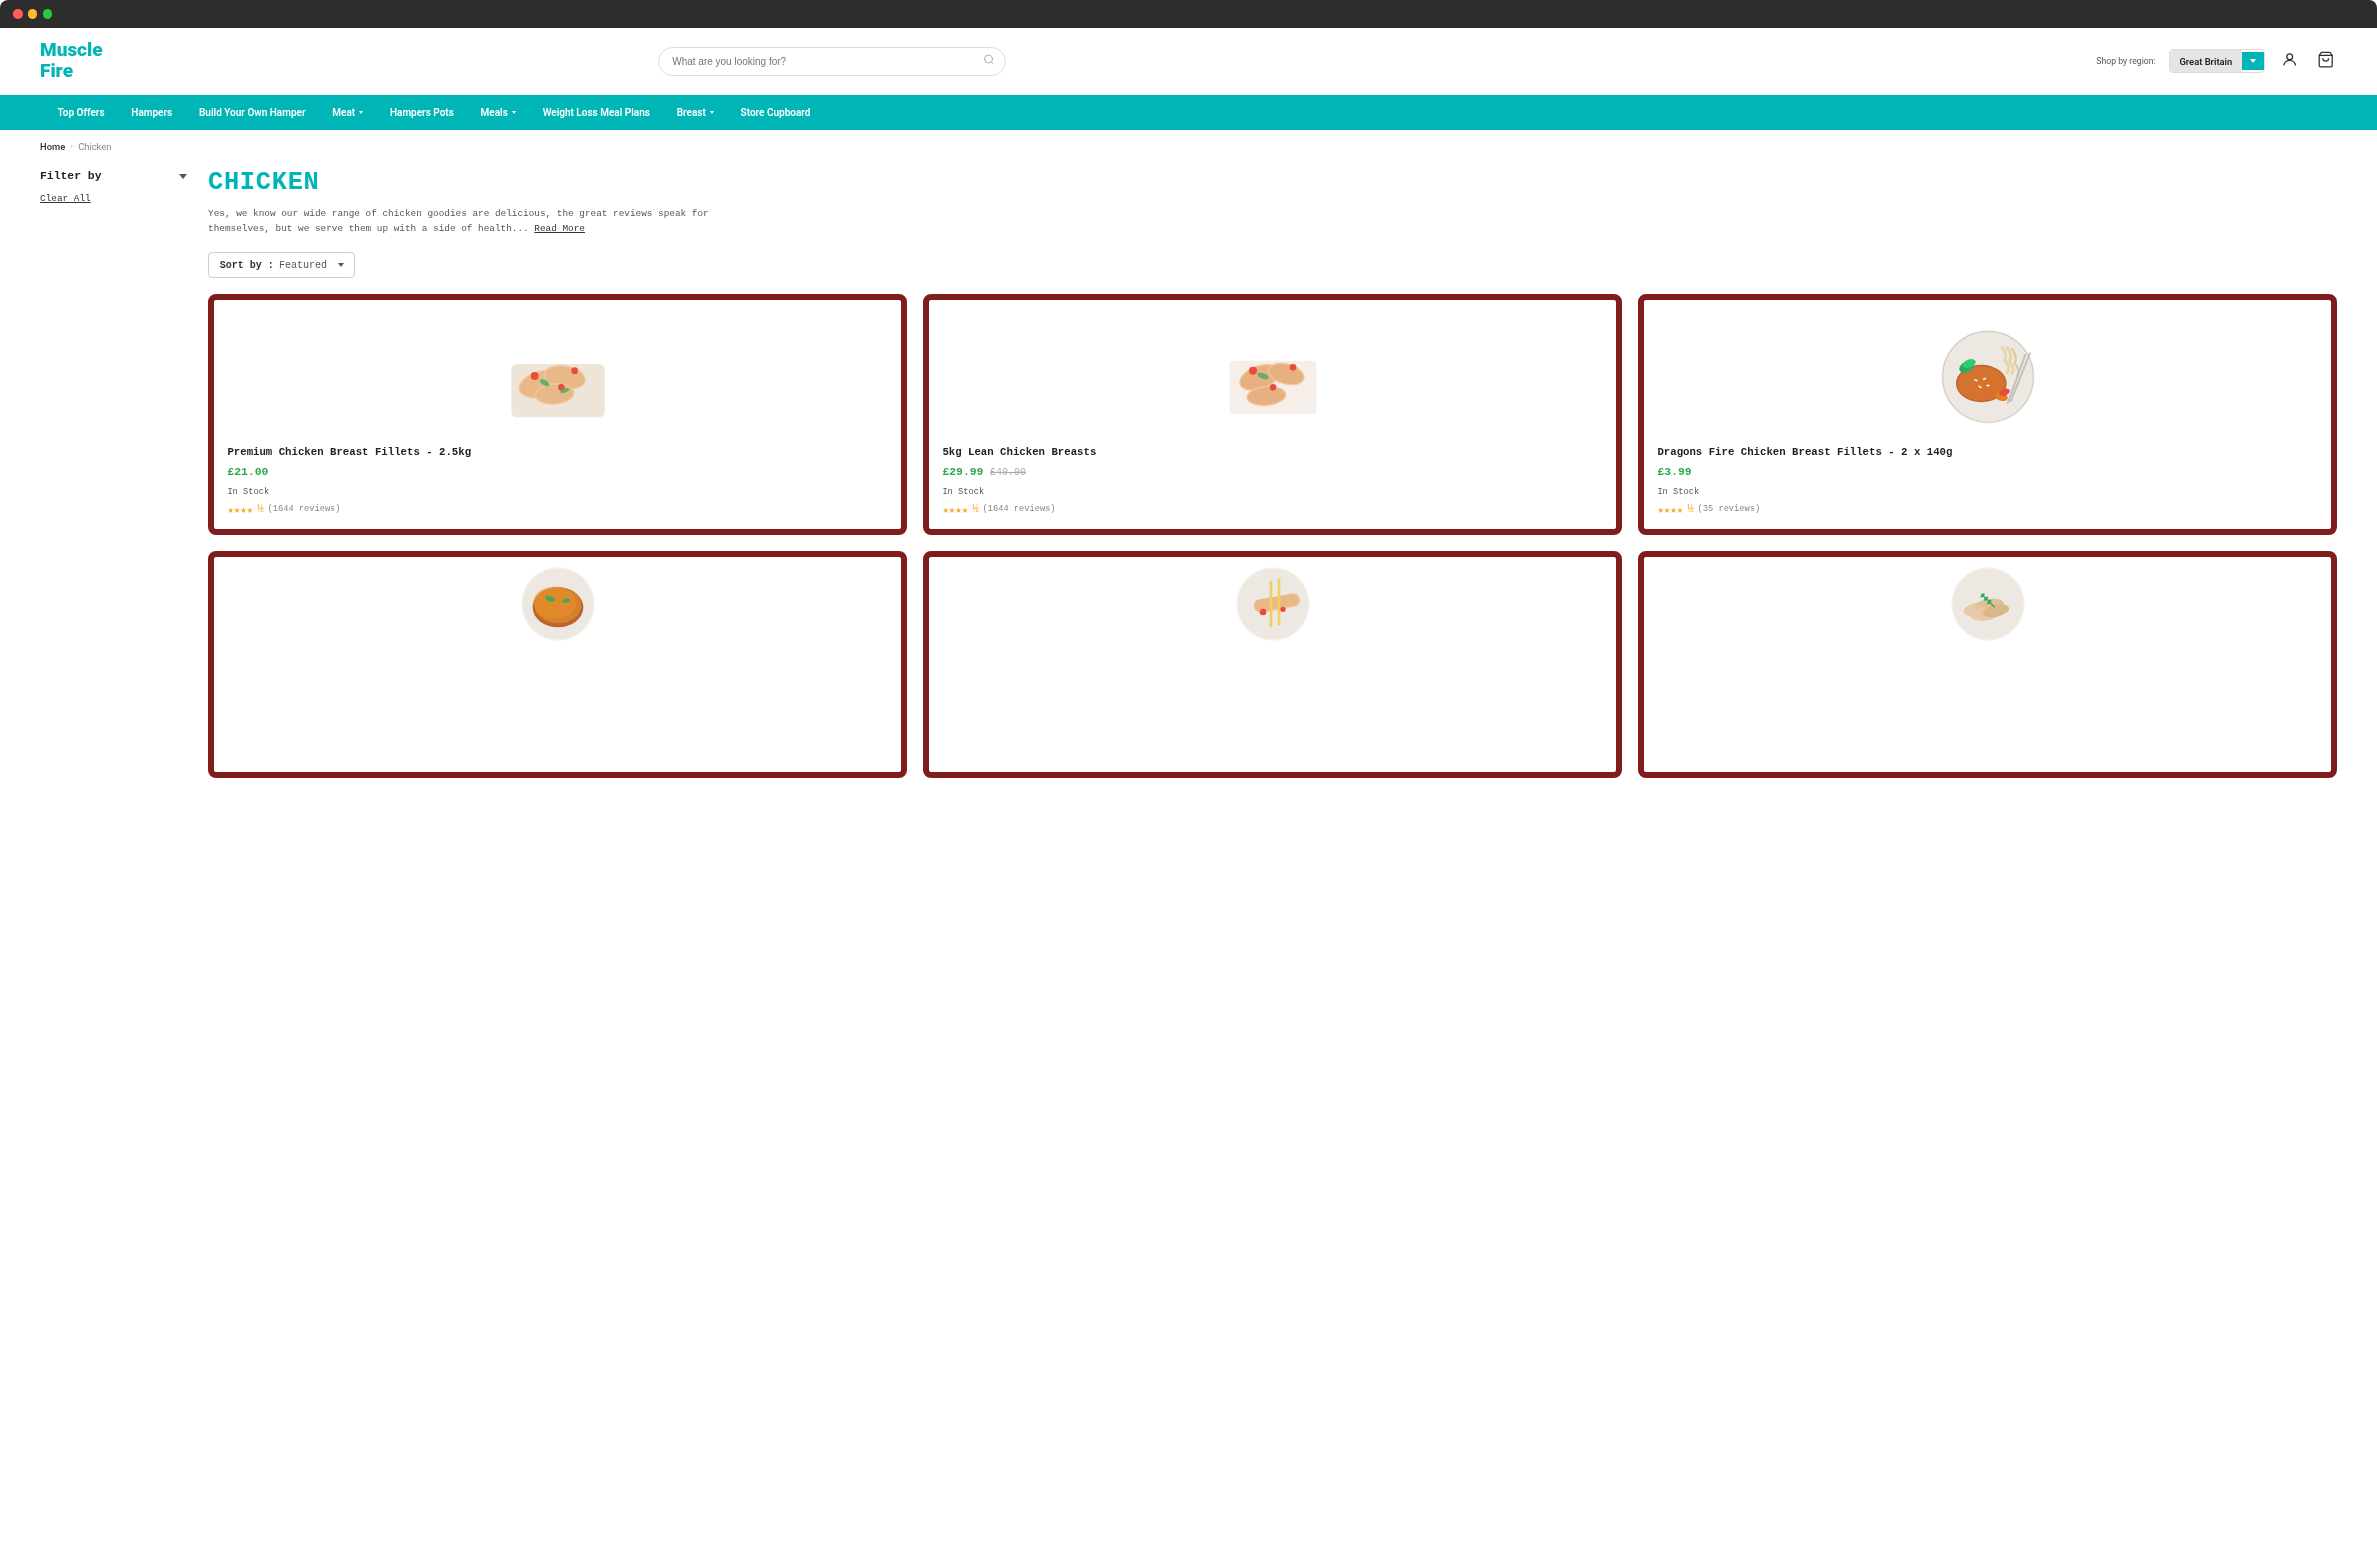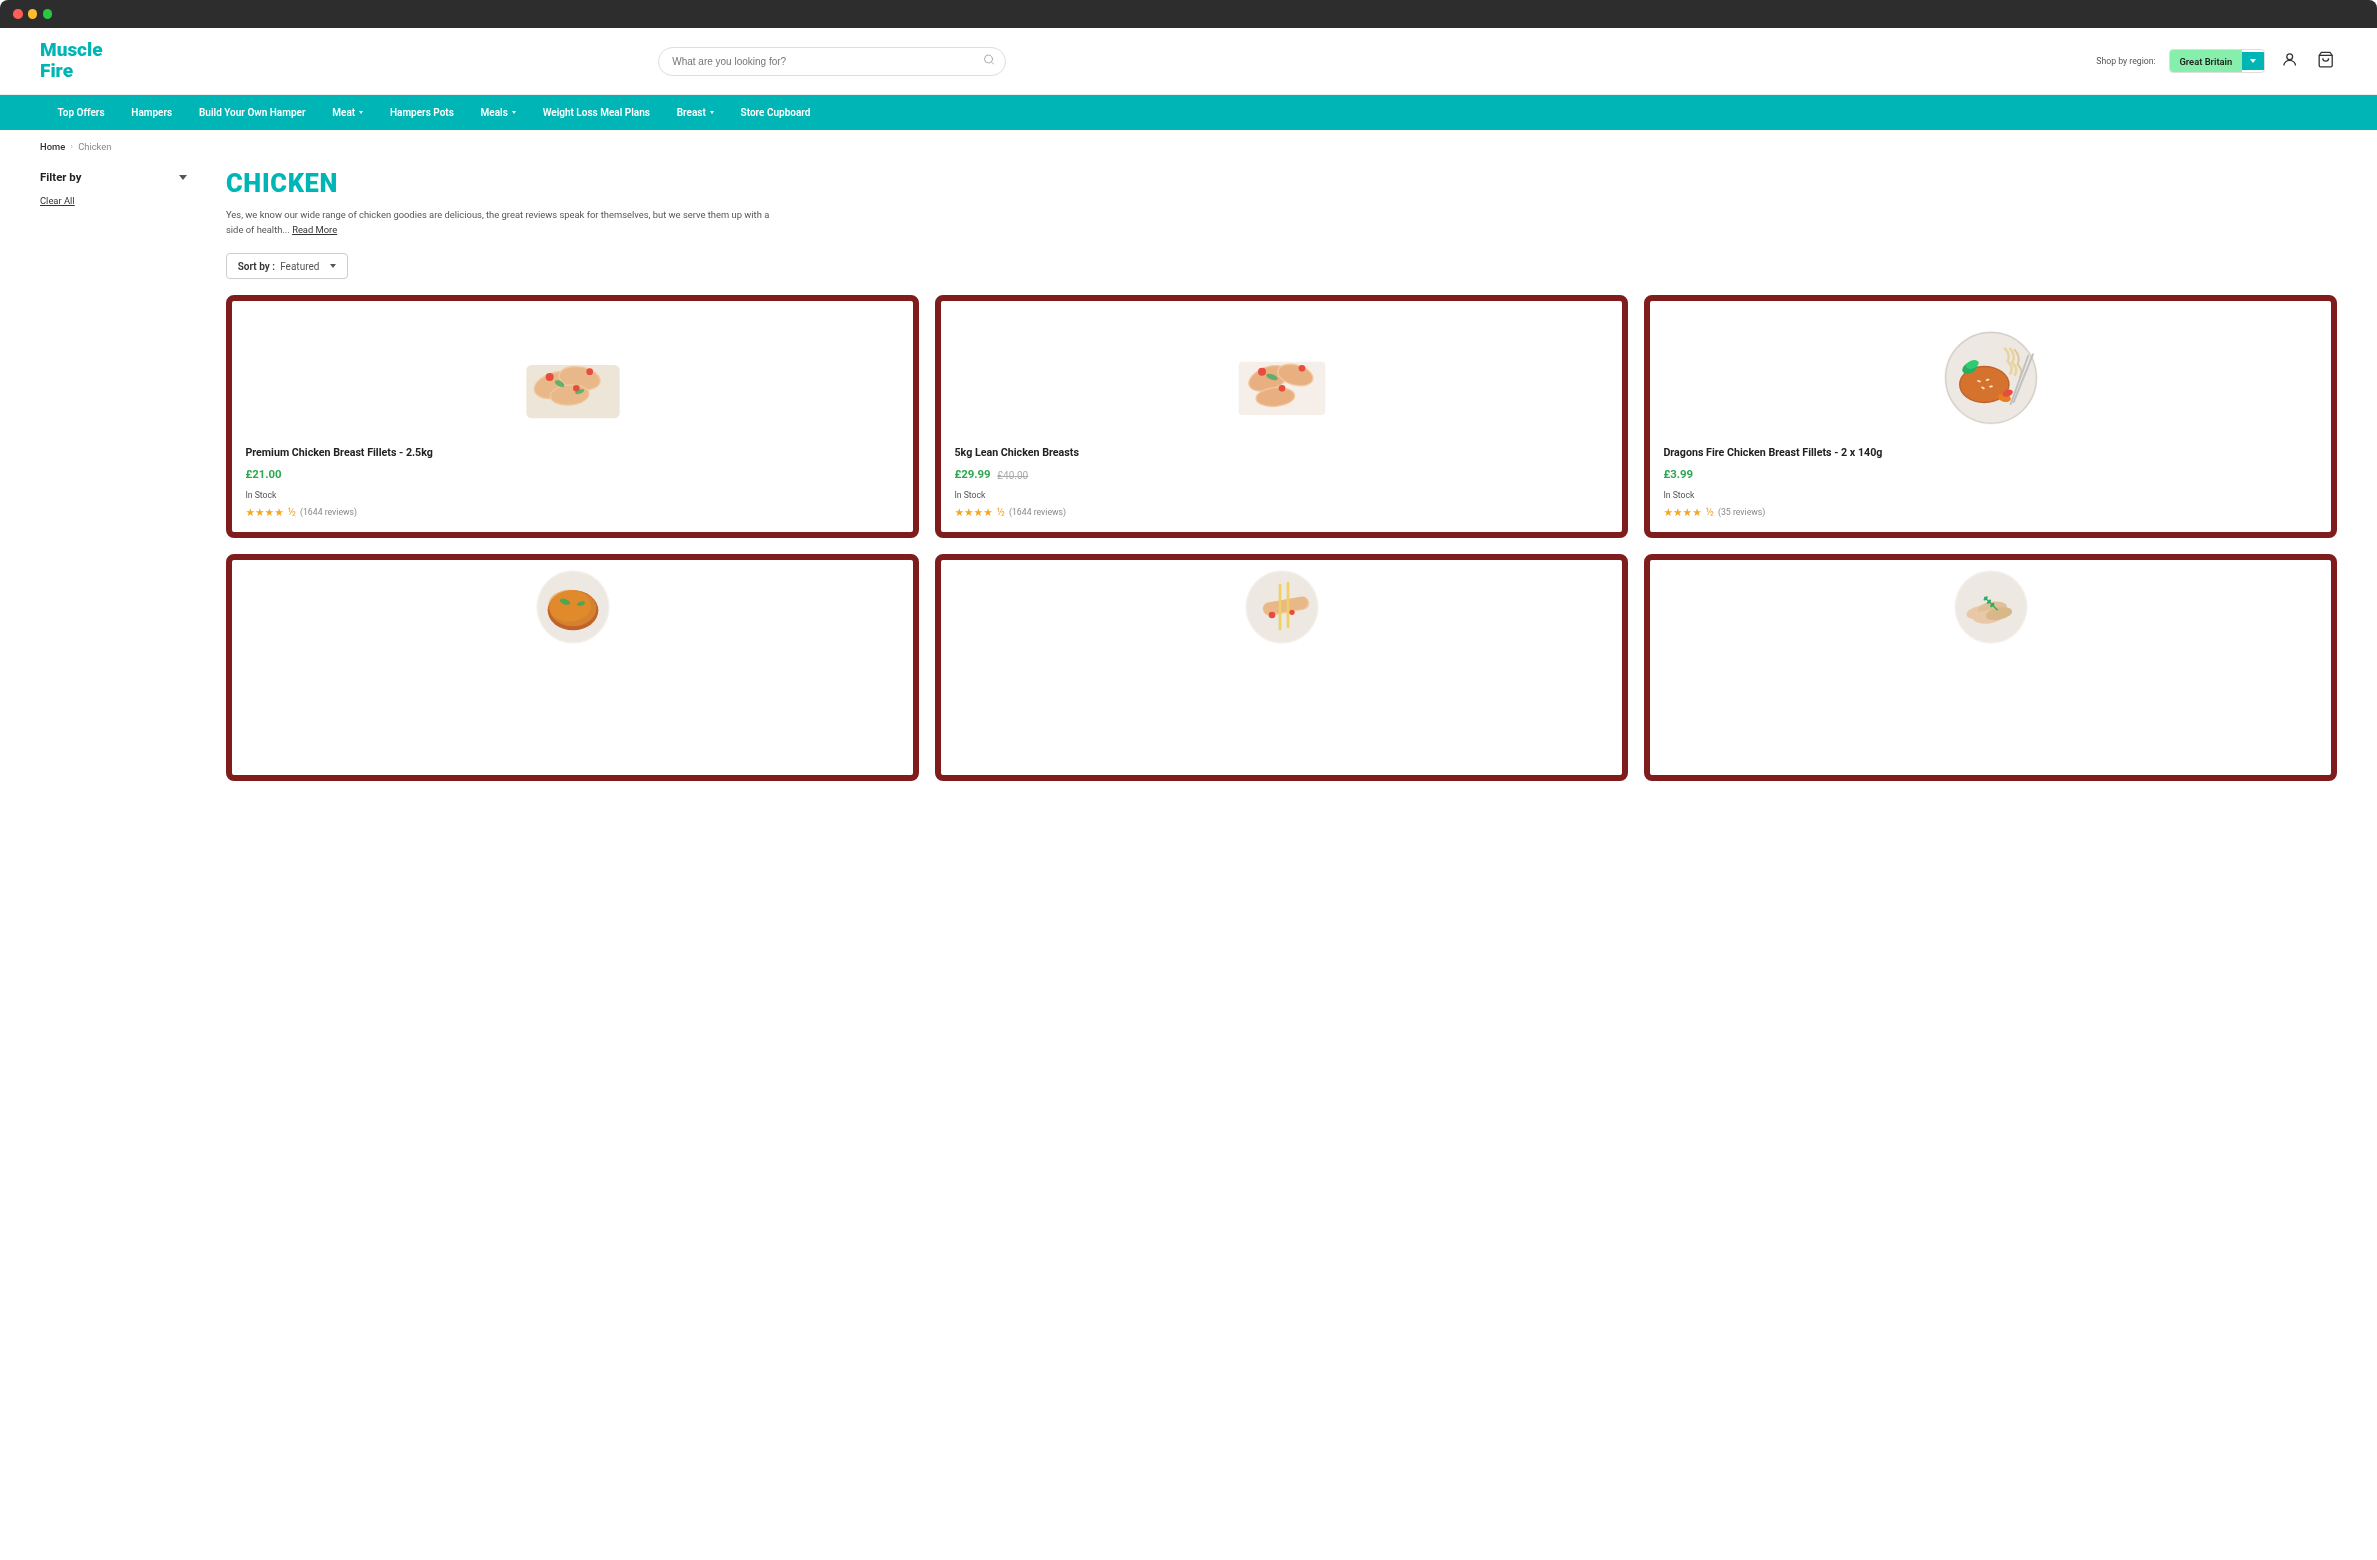--- a/index.html
+++ b/index.html
@@ -68,21 +68,21 @@
       gap: 0;
       border: 1px solid #ddd;
       border-radius: 4px;
       overflow: hidden;
     }
     .region-name {
       padding: 5.3px 9.4px;
       font-size: 9.4px;
       font-weight: 600;
       color: #222;
-      background: #86efac;
+      background: #e5e5e5;
     }
     .region-dropdown-btn {
       background: #00b5b5;
       color: #fff;
       border: none;
       padding: 6.7px 8px;
       cursor: pointer;
       display: flex;
       align-items: center;
     }
@@ -121,21 +121,22 @@
       gap: 5.3px;
     }
     .breadcrumb a { color: #333; text-decoration: none; font-weight: 500; }
     .breadcrumb-sep { color: #aaa; font-size: 8px; }
     .breadcrumb-current { color: #888; }
 
     
     .main-layout {
       display: flex;
       padding: 0 40px 27px;
-      gap: 39px;
+      gap: 21px;
+      font-family: Liberation Mono, monospace;
     }
 
     
     .sidebar { width: 147px; flex-shrink: 0; padding-top: 13.4px; }
     .filter-header {
       display: flex;
       align-items: center;
       justify-content: space-between;
       font-size: 11.4px;
       font-weight: 700;

